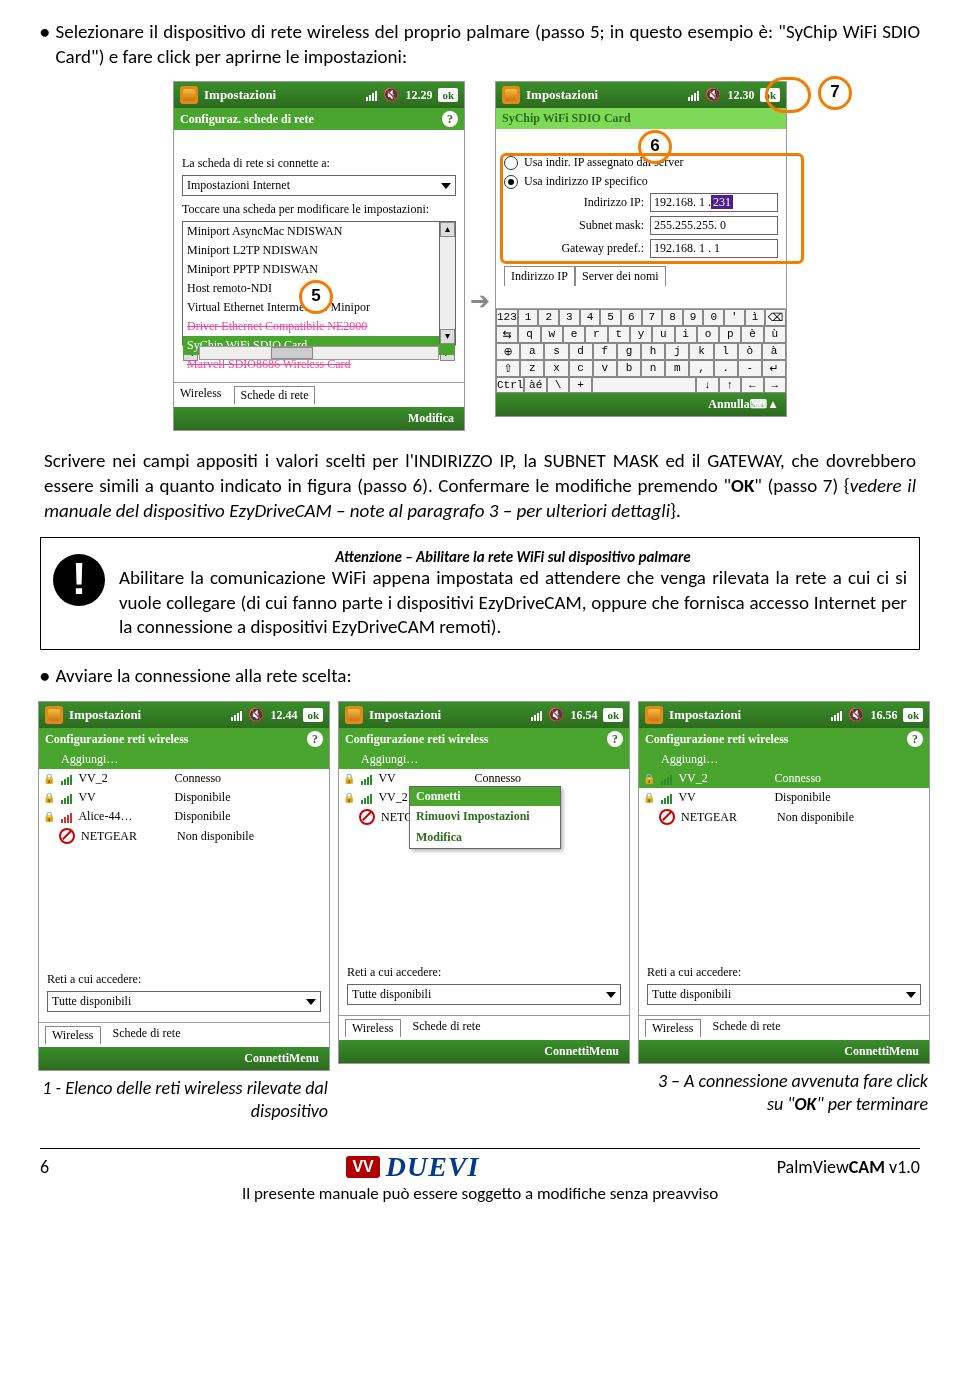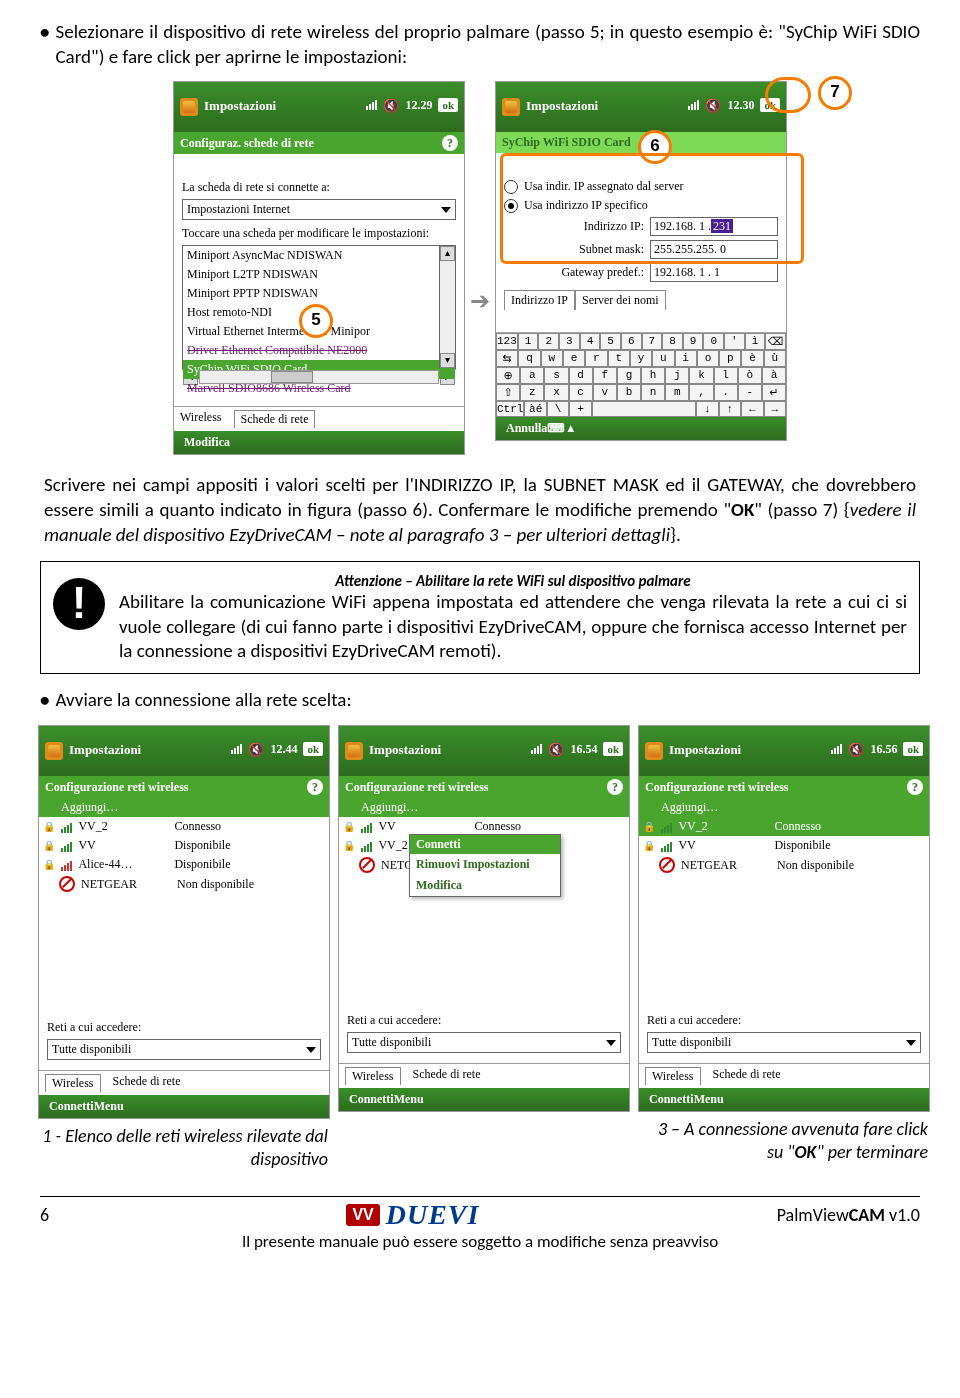--- a/index.html
+++ b/index.html
@@ -1,45 +1,45 @@
 <!DOCTYPE html>
 <html><head>
 <meta charset="utf-8">
 <style>
 body{margin:0;font-family:Calibri,Arial,sans-serif;background:#fff;color:#000;width:960px}
 .page{padding:20px 40px 10px}
 .bullet{display:flex;gap:6px;font-size:19px;line-height:1.3;text-align:justify;margin-bottom:10px}
 .bullet-mark{font-weight:bold}
 .row{display:flex;justify-content:center;align-items:flex-start;gap:30px;margin:12px 0 18px;position:relative}
 .screenshot{width:290px;border:1px solid #999;background:#fff}
-.titlebar{background:linear-gradient(#3a8e2a,#2d6b1f);color:#fff;font:bold 13px Tahoma;padding:16px 6px;display:flex;align-items:flex-start;gap:6px}
+.titlebar{background:linear-gradient(#3a8e2a,#2d6b1f);color:#fff;font:bold 13px Tahoma;padding:4px 6px;display:flex;align-items:center;gap:6px}
 .titlebar .spacer{flex:1}
 .titlebar .time{font-size:12px}
 .start-icon{width:18px;height:18px;background:#e08a1e;border-radius:3px;display:inline-block;position:relative}
 .start-icon::after{content:"";position:absolute;inset:3px;background:linear-gradient(#f0c040,#d07010);border-radius:2px}
 .signal-icon{display:inline-flex;gap:1px;align-items:flex-end;height:12px}
 .signal-icon span{width:2px;background:#fff}
 .signal-icon span:nth-child(1){height:4px}.signal-icon span:nth-child(2){height:6px}.signal-icon span:nth-child(3){height:8px}.signal-icon span:nth-child(4){height:10px}
 .okbtn{background:#fff;color:#2d6b1f;font:bold 11px Tahoma;padding:1px 4px;border-radius:2px}
 .subhead{background:#4aa52e;color:#fff;font:bold 12px Tahoma;padding:3px 6px;display:flex;justify-content:space-between;align-items:center}
 .subhead-lime{background:#7ed957;color:#2d6b1f}
 .help{width:16px;height:16px;border-radius:50%;background:#fff;color:#2d6b1f;font:bold 12px Tahoma;text-align:center;line-height:16px}
 .body-area{padding:22px 8px;font:12px Tahoma}
 .label{font-size:12px;margin:4px 0}
 .select{border:1px solid #666;background:#fff;padding:2px 4px;display:flex;justify-content:space-between;align-items:center;margin:3px 0 6px}
 .caret{width:0;height:0;border-left:5px solid transparent;border-right:5px solid transparent;border-top:6px solid #000}
 .listbox{border:1px solid #666;background:#fff;height:122px;position:relative}
 .listbox .item{padding:2px 4px;font:12px Tahoma;white-space:nowrap;overflow:hidden}
 .listbox .sel{background:#4aa52e;color:#fff}
-.listbox .strike{text-decoration:line-through;color:#701a75}
+.listbox .strike{text-decoration:line-through;color:#ec4899}
 .scrollbar{position:absolute;right:0;top:0;bottom:0;width:15px;border-left:1px solid #666;background:#eee;display:flex;flex-direction:column;justify-content:space-between;align-items:center}
 .sbtn{width:13px;height:13px;border:1px solid #888;background:#ddd;text-align:center;font:10px Tahoma;line-height:11px}
 .bottom-tabs{border-top:1px solid #999;padding:3px 6px;font:12px Tahoma;display:flex;gap:12px}
 .bottom-tabs .active{border:1px solid #888;border-bottom:none;padding:1px 6px;background:#fff}
-.bottombar{background:linear-gradient(#3a8e2a,#2d6b1f);color:#fff;font:bold 12px Tahoma;padding:4px 10px;display:flex;justify-content:flex-start}
+.bottombar{background:linear-gradient(#3a8e2a,#2d6b1f);color:#fff;font:bold 12px Tahoma;padding:4px 10px;display:flex;justify-content:flex-end}
 .hscroll{border-top:1px solid #999;height:14px;display:flex;align-items:center}
 .hscroll .sbtn{margin:0 1px}
 .hscroll .track{flex:1;height:12px;background:#eee;border:1px solid #999;position:relative}
 .hscroll .thumb{position:absolute;top:0;bottom:0;left:30%;width:40px;background:#ccc;border:1px solid #888}
 .radio-row{display:flex;align-items:center;gap:6px;margin:4px 0}
 .radio{width:12px;height:12px;border:1px solid #333;border-radius:50%;display:inline-flex;align-items:center;justify-content:center}
 .radio.filled::after{content:"";width:6px;height:6px;background:#000;border-radius:50%}
 .form-row{display:flex;align-items:center;gap:6px;margin:4px 0;justify-content:flex-end}
 .form-row label{font:12px Tahoma}
 .txt{border:1px solid #666;background:#fff;padding:1px 3px;font:12px Tahoma;width:120px;text-align:left}

